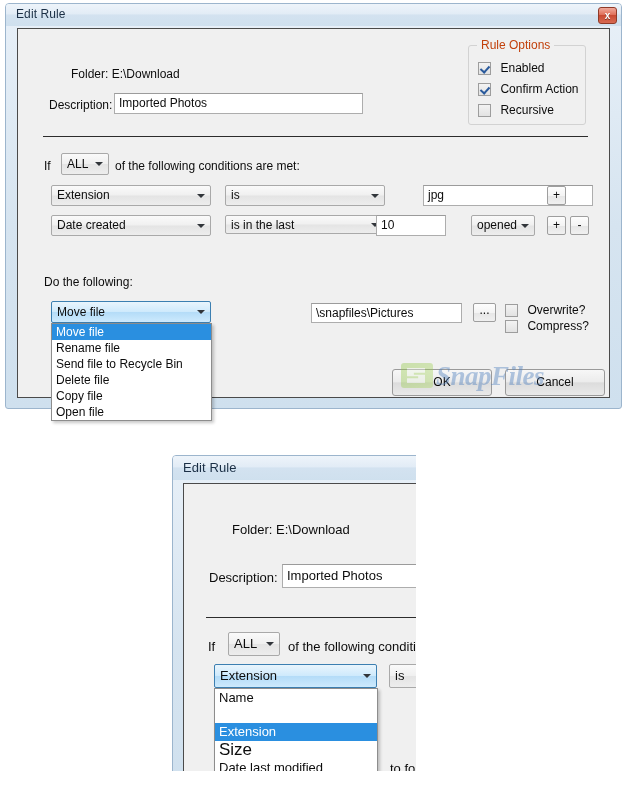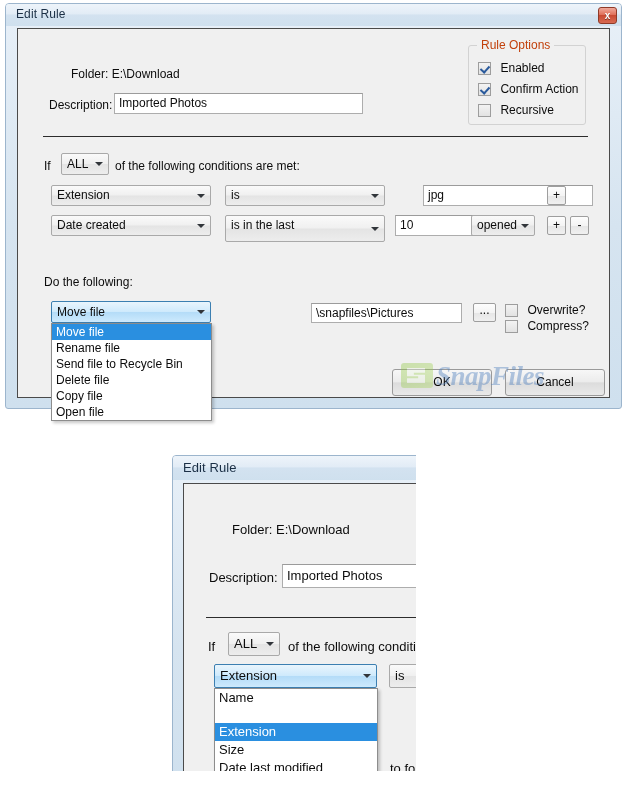--- a/index.html
+++ b/index.html
@@ -297,25 +297,25 @@
         <span>is</span>
         <span class="arw"></span>
       </div>
       <div class="textbox" style="left:377px; top:156px; width:170px; height:21px;margin-left:28px;">jpg</div>
       <div class="btn flat" style="left:529px; top:157px; width:19px; height:19px; line-height:17px;">+</div>
 
       <div class="combo" style="left:33px; top:186px; width:160px; height:21px;">
         <span>Date created</span>
         <span class="arw"></span>
       </div>
-      <div class="combo" style="left:207px; top:186px; width:160px; height:27px;">
+      <div class="combo" style="left:207px; top:186px; width:160px; height:19px;">
         <span>is in the last</span>
         <span class="arw"></span>
       </div>
-      <div class="textbox" style="left:377px; top:186px; width:86px; height:21px;">10</div>
+      <div class="textbox" style="left:358px; top:186px; width:70px; height:21px;">10</div>
       <div class="combo" style="left:453px; top:186px; width:64px; height:21px;">
         <span>opened</span>
         <span class="arw"></span>
       </div>
       <div class="btn flat" style="left:529px; top:187px; width:19px; height:19px; line-height:17px;">+</div>
       <div class="btn flat" style="left:552px; top:187px; width:19px; height:19px; line-height:17px;">-</div>
 
       <div class="lbl" style="left:26px; top:246px;">Do the following:</div>
 
       <div class="combo open" style="left:33px; top:272px; width:160px; height:22px; line-height:20px;">
@@ -390,21 +390,21 @@
         <div class="combo" style="left:30px; top:270px; width:163px; height:24px; line-height:22px; font-size:13px;">
           <span>Move file</span>
           <span class="arw"></span>
         </div>
 
         <div class="lbl" style="left:206px; top:277px; font-size:13px;">to folde</div>
 
         <div class="ddlist" style="left:30px; top:204px; width:164px;">
           <div class="opt" style="font-size:13px; line-height:18px; height:34px;">Name</div>
           <div class="opt sel" style="font-size:13px; line-height:18px; height:18px;">Extension</div>
-          <div class="opt" style="font-size:13px; line-height:18px; height:18px;">Size</div>
+          <div class="opt" style="font-size:17px; line-height:18px; height:18px;">Size</div>
           <div class="opt" style="font-size:13px; line-height:18px; height:18px;">Date last modified</div>
           <div class="opt" style="font-size:13px; line-height:18px; height:18px;">Date last opened</div>
 
         </div>
 
       </div>
     </div>
   </div>
 
 </div>

